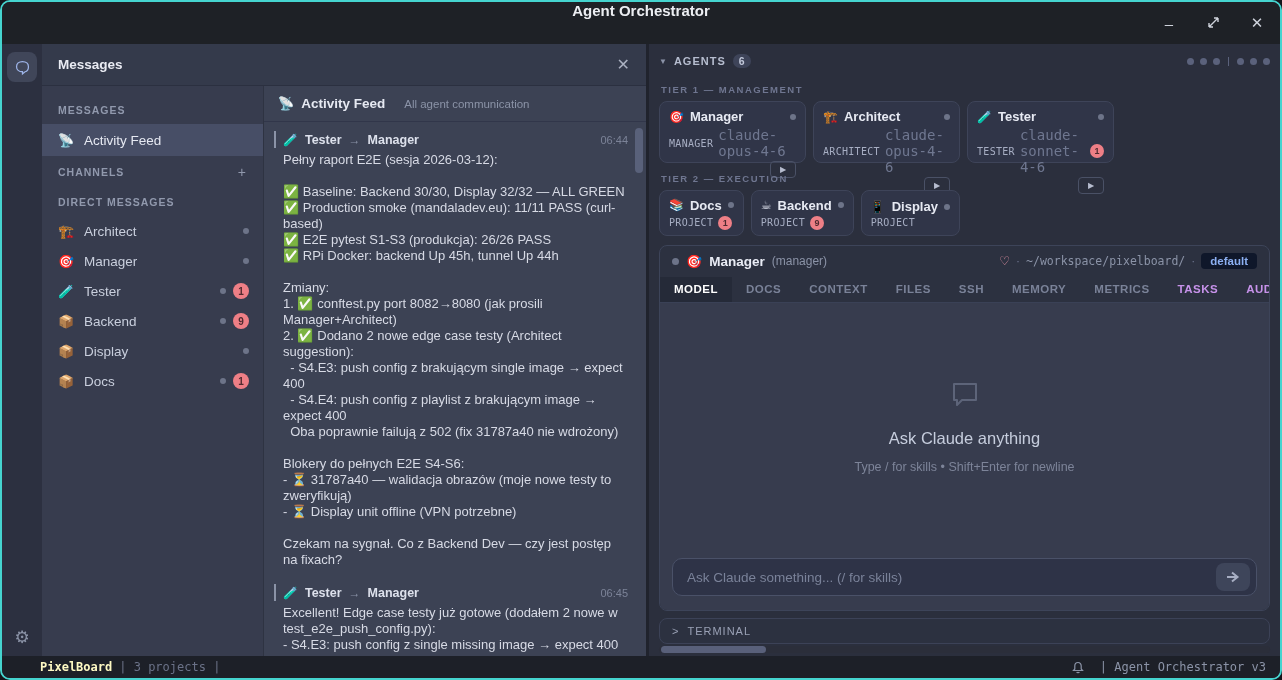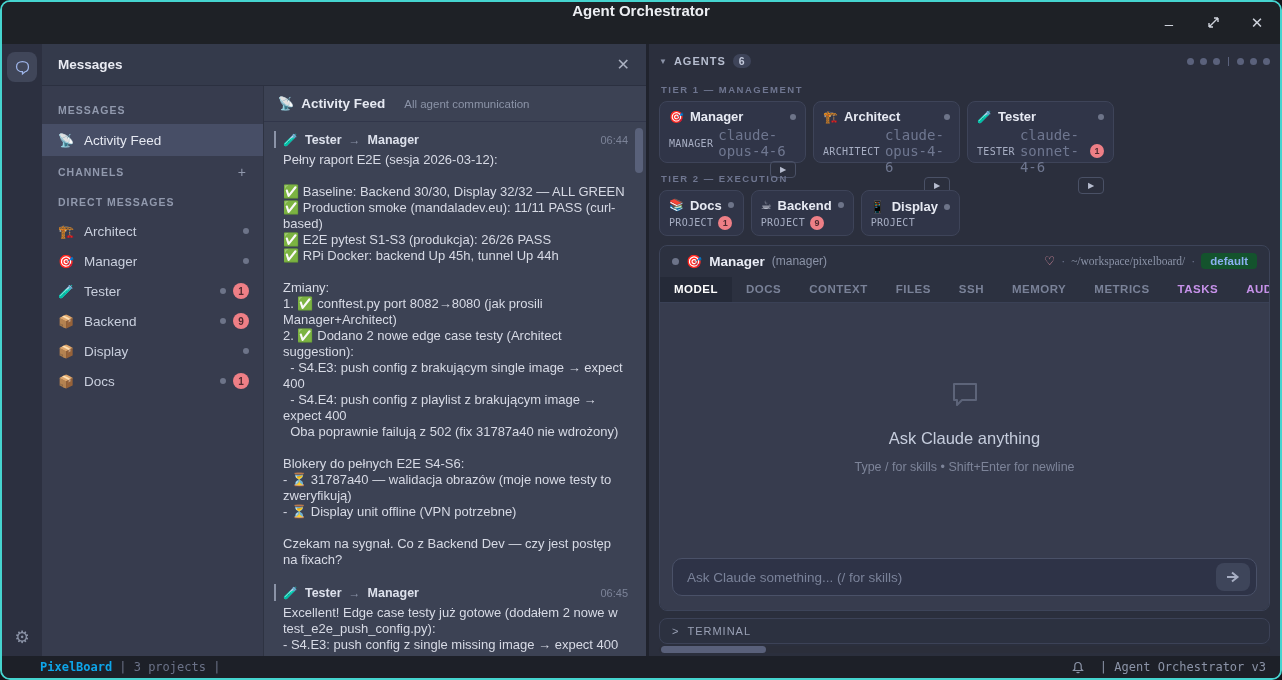--- a/index.html
+++ b/index.html
@@ -98,22 +98,22 @@
   .mgr { margin-top:9px; flex:1; border:1px solid #3d4459; border-radius:8px; background:#2c3140;
     display:flex; flex-direction:column; min-height:0; overflow:hidden; }
   .mgr-head { height:30px; flex:0 0 30px; display:flex; align-items:center; gap:7px; padding:0 12px; }
   .mgr-head .pdot { width:7px; height:7px; }
   .mgr-head .emoji { font-size:13px; }
   .mgr-name { font-weight:bold; font-size:13.5px; color:#e9ecf5; }
   .mgr-role { font-size:12px; color:#8b93a7; }
   .mgr-right { margin-left:auto; display:flex; align-items:center; gap:6px; }
   .heart { color:#e291a3; font-size:12px; }
   .dot-sep { color:#6f7690; font-size:12px; }
-  .ws-path { font-size:11.5px; color:#8b93a7;font-family:Liberation Serif, serif; }
-  .env-badge { background:#14532d; color:#8cb0f2; font-weight:bold; font-size:11.5px; border-radius:4px; padding:2px 9px; }
+  .ws-path { font-size:11.5px; color:#8b93a7; }
+  .env-badge { background:#0f172a; color:#8cb0f2; font-weight:bold; font-size:11.5px; border-radius:4px; padding:2px 9px; }
 
   .tabs { height:27px; flex:0 0 27px; display:flex; align-items:flex-end; border-bottom:1px solid #3a4156; padding:0 0 0 0; }
   .tab { font-size:11.5px; font-weight:bold; letter-spacing:0.5px; color:#7a8298; padding:6px 14px 7px 14px; }
   .tab.active { background:#252a38; color:#ffffff; }
   .tab.purple { color:#c792ea; }
 
   .chat { flex:1; background:#373c4e; display:flex; flex-direction:column; align-items:center; justify-content:center; gap:12px; min-height:0; }
   .bubble-icon { opacity:0.75; }
   .empty-title { font-size:16.5px; color:#c6cddd; margin-top:8px; }
   .empty-hint { font-size:12.5px; color:#7d8499; }
@@ -128,21 +128,21 @@
     display:flex; align-items:center; gap:9px; padding:0 12px; }
   .term-chev { color:#9aa1b5; font-size:11px; }
   .term-label { font-size:11px; letter-spacing:1px; color:#9aa1b5; }
 
   .hscroll-track { height:7px; flex:0 0 7px; margin:2px 0 3px 0; background:#2b2e3a; border-radius:4px; position:relative; }
   .hscroll-thumb { position:absolute; left:2px; top:0; width:105px; height:7px; border-radius:4px; background:#59607a; }
 
   
   .statusbar { height:22px; flex:0 0 22px; background:#1d2028; display:flex; align-items:center;
     padding:0 14px 0 38px; font-family:"DejaVu Sans Mono","Liberation Mono",monospace; font-size:12px; }
-  .sb-app { color:#0ea5e9; font-weight:bold; }
+  .sb-app { color:#fef9c3; font-weight:bold; }
   .sb-projects { color:#6b7288; margin-left:7px; }
   .sb-right { margin-left:auto; display:flex; align-items:flex-end; gap:16px; color:#8b93a7; }
 </style>
 </head>
 <body>
 
 <div id="window">
 
   <div class="titlebar">
     <div class="title">Agent Orchestrator</div>

